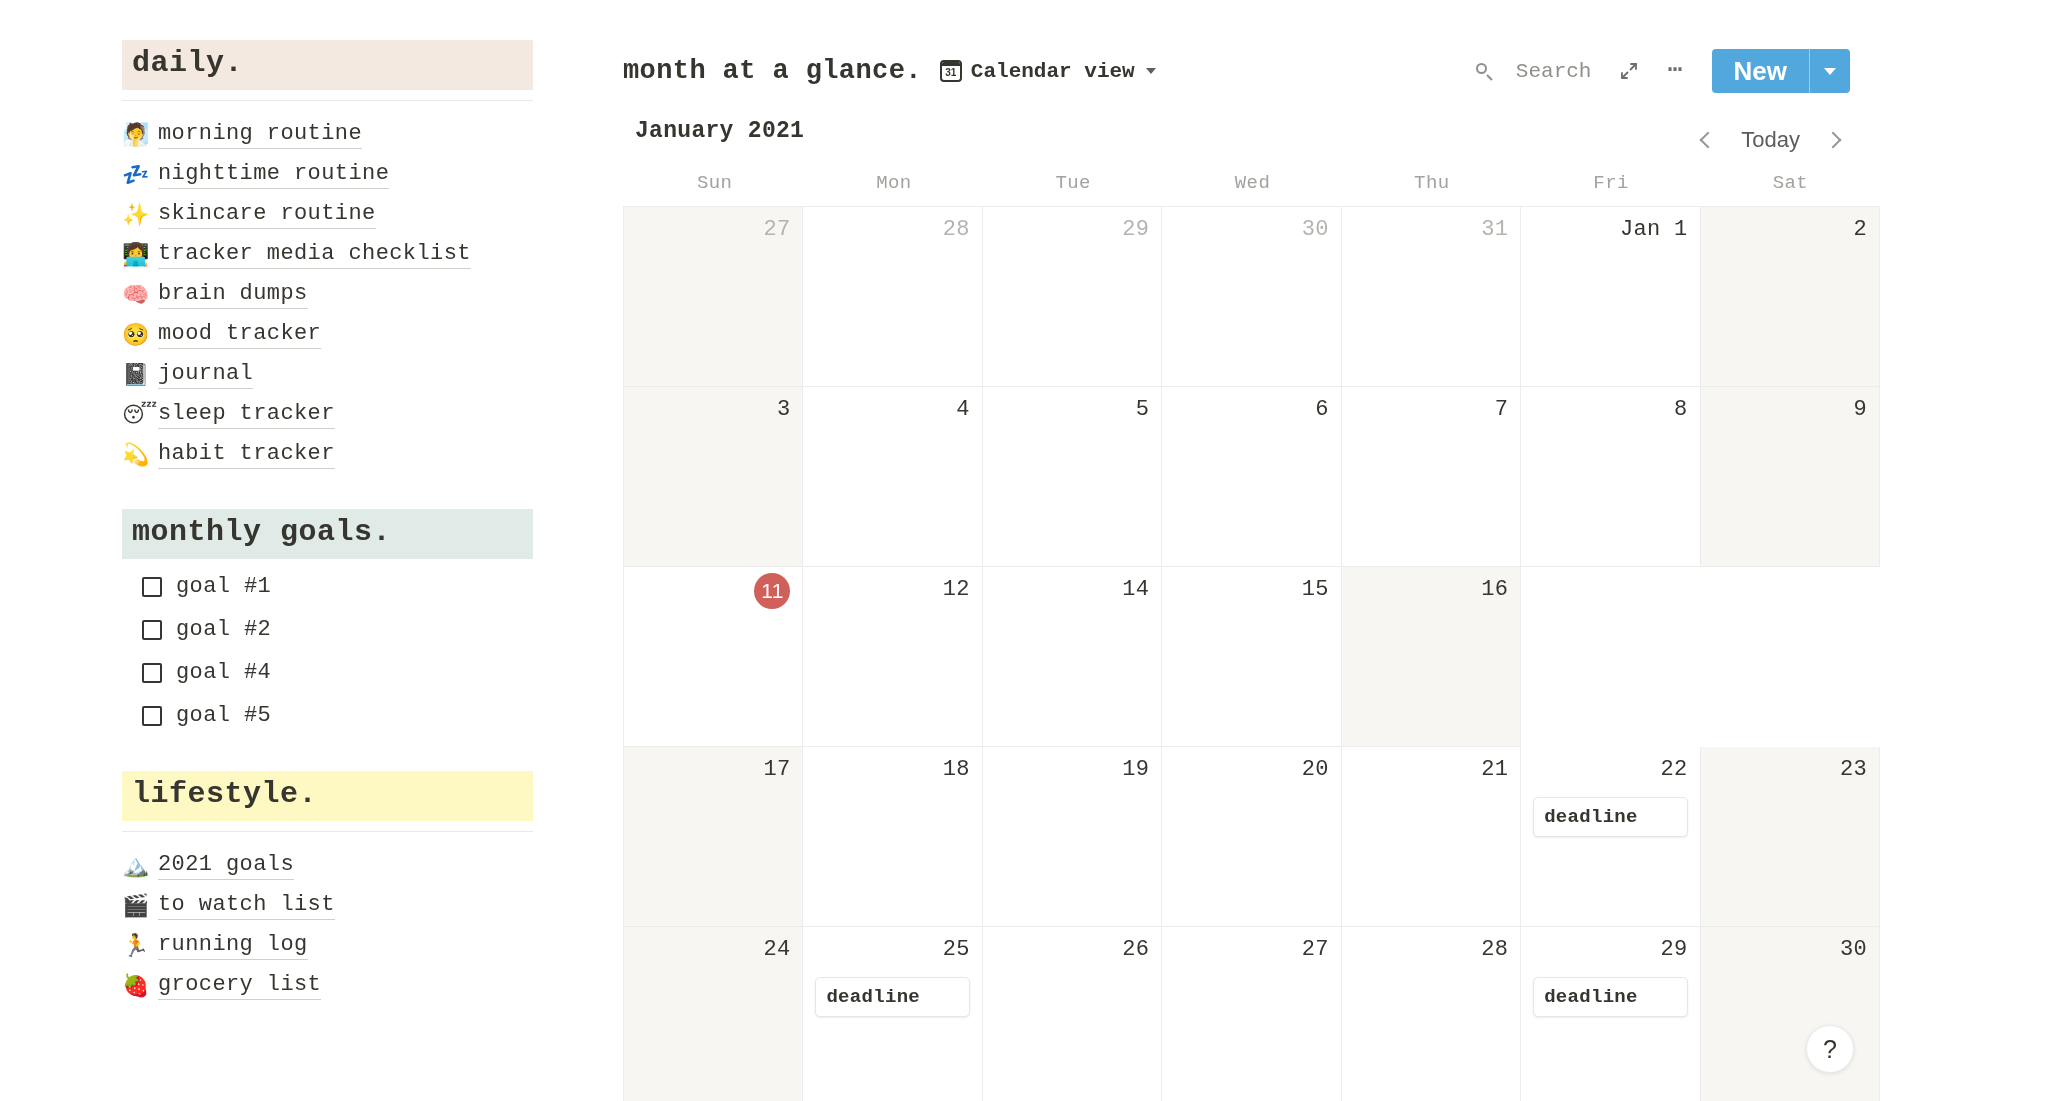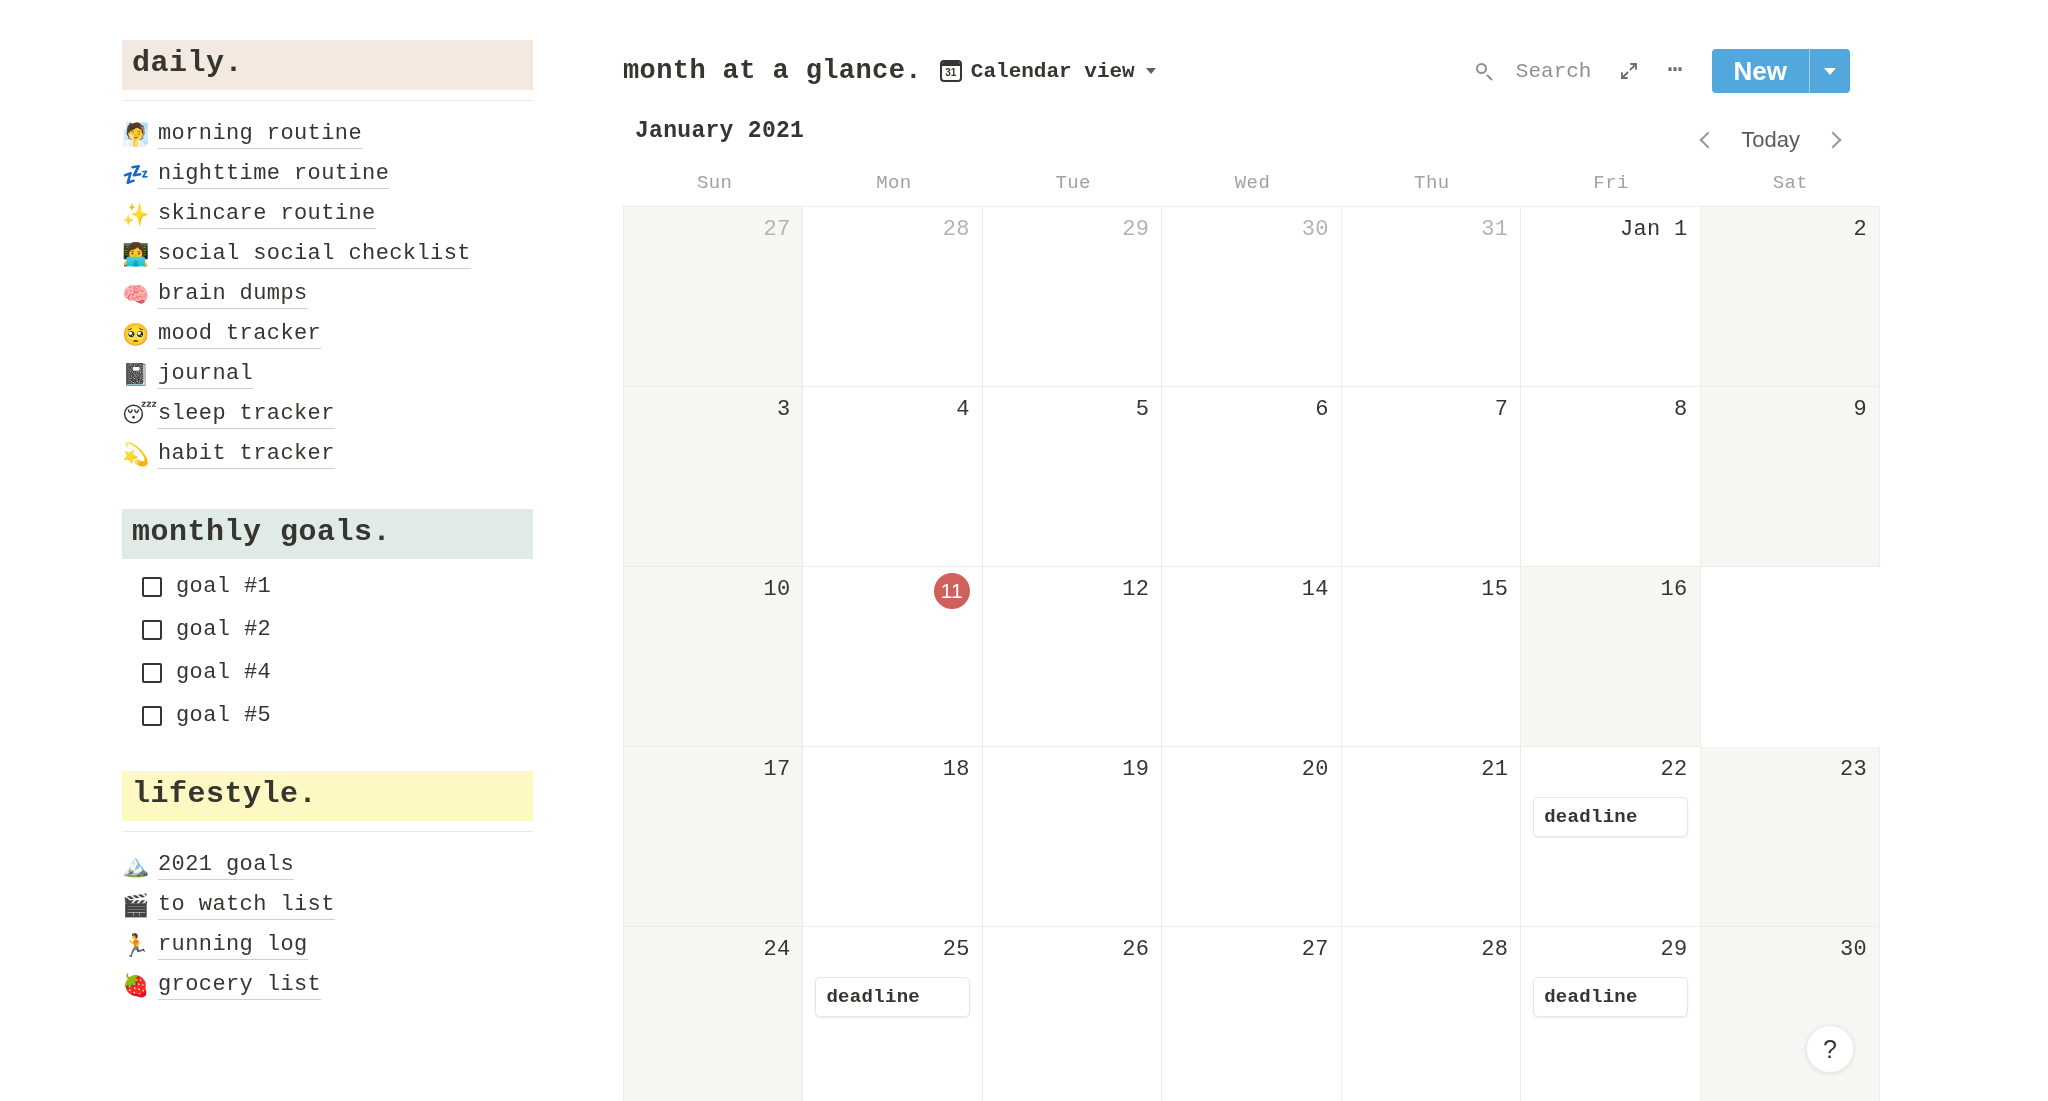--- a/index.html
+++ b/index.html
@@ -407,21 +407,21 @@
           <div class="link-item">
             <span class="link-emoji">💤</span>
             <span class="link-text">nighttime routine</span>
           </div>
           <div class="link-item">
             <span class="link-emoji">✨</span>
             <span class="link-text">skincare routine</span>
           </div>
           <div class="link-item">
             <span class="link-emoji">👩‍💻</span>
-            <span class="link-text">social social checklist</span>
+            <span class="link-text">tracker media checklist</span>
           </div>
           <div class="link-item">
             <span class="link-emoji">🧠</span>
             <span class="link-text">brain dumps</span>
           </div>
           <div class="link-item">
             <span class="link-emoji">🥺</span>
             <span class="link-text">mood tracker</span>
           </div>
           <div class="link-item">
@@ -589,23 +589,20 @@
             <div class="daynum">7</div>
           </div>
           <div class="cal-cell">
             <div class="daynum">8</div>
           </div>
           <div class="cal-cell weekend">
             <div class="daynum">9</div>
           </div>
         </div>
         <div class="cal-week">
-          <div class="cal-cell weekend">
-            <div class="daynum">10</div>
-          </div>
           <div class="cal-cell">
             <div class="daynum today-wrap">
               <span class="today-pill" style="background: rgb(208, 96, 90);">11</span>
             </div>
           </div>
           <div class="cal-cell">
             <div class="daynum">12</div>
           </div>
           <div class="cal-cell">
             <div class="daynum">14</div>

